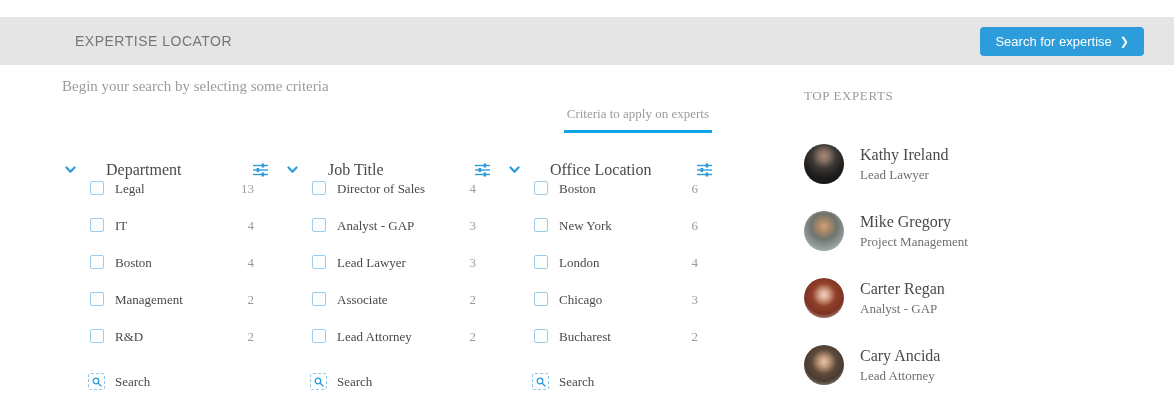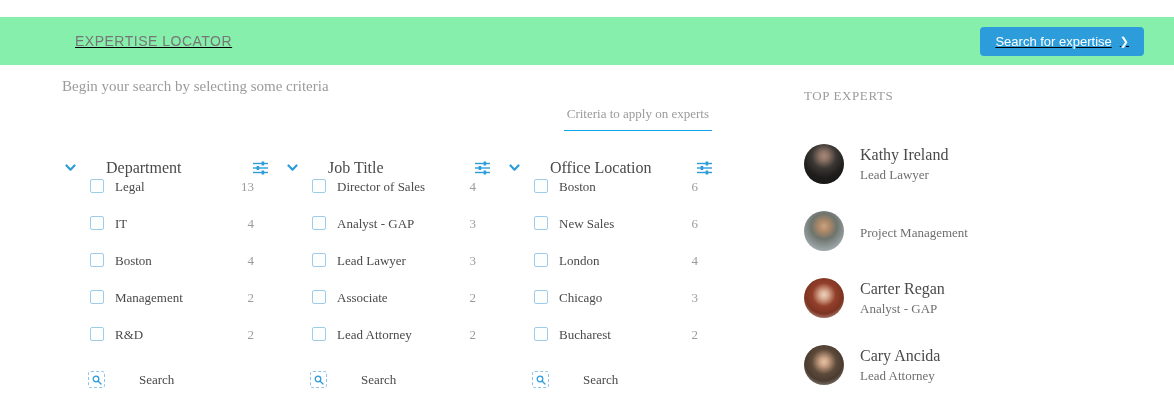--- a/index.html
+++ b/index.html
@@ -1,43 +1,43 @@
 <!DOCTYPE html>
 <html><head>
 <meta charset="utf-8">
 <style>
   * { margin:0; padding:0; box-sizing:border-box; }
   html,body { width:1174px; height:410px; background:#fff; font-family:"Liberation Sans", sans-serif; overflow:hidden; }
 
   .topstrip { height:17px; background:#ffffff; }
-  .appbar { height:48px; background:#86efac; display:flex; align-items:center; justify-content:space-between; padding:0 30px 0 75px;text-decoration:underline; }
+  .appbar { height:48px; background:#e5e5e5; display:flex; align-items:center; justify-content:space-between; padding:0 30px 0 75px; }
   .appbar-title { font-size:14px; color:#767676; letter-spacing:.5px; }
   .search-btn { background:#2d9cdb; color:#fff; border:none; border-radius:4px; font-size:13px; font-family:"Liberation Sans", sans-serif; padding:7px 15px; display:flex; align-items:center; gap:8px; cursor:pointer; }
   .search-btn .chev-glyph { font-size:11px; line-height:1; }
 
   .content { display:flex; padding:13px 0 0 62px;font-family:Liberation Serif, serif; }
 
   .criteria-area { width:650px; flex:none; }
   .intro { font-size:15px; color:#9b9b9b; }
   .caption-row { text-align:right; margin-top:9px; }
-  .caption { display:inline-block; font-size:13px; color:#9b9b9b; padding:0 3px 8px 3px; border-bottom:1px solid #0ea5e9; }
+  .caption { display:inline-block; font-size:13px; color:#9b9b9b; padding:0 3px 8px 3px; border-bottom:3px solid #0ea5e9; }
 
   .facets { display:flex; gap:16px; margin-top:26px; }
   .facet { width:206px; flex:none; }
   .facet-header { display:flex; align-items:center; height:22px; }
   .facet-header .hchev { width:11px; margin-left:3px; display:flex; }
   .facet-title { font-size:16px; color:#4a4a4a; margin-left:30px; }
   .tune { margin-left:auto; margin-right:0; display:flex; cursor:pointer; }
 
   .facet-row { display:flex; height:37px; padding-left:28px; cursor:pointer; }
   .cb { width:14px; height:14px; border:1px solid #9fccea; border-radius:2px; background:#fdfefe; flex:none; }
   .opt-label { font-size:13px; color:#4a4a4a; margin-left:11px; }
   .opt-count { font-size:13px; color:#9b9b9b; margin-left:auto; margin-right:14px; }
 
-  .facet-search { display:flex; align-items:center; padding-left:26px; margin-top:7px; cursor:pointer;gap:24px; }
+  .facet-search { display:flex; align-items:center; padding-left:26px; margin-top:7px; cursor:pointer; }
   .search-ico { width:17px; height:17px; border:1px dashed #8ac4e8; border-radius:3px; display:flex; align-items:center; justify-content:center; flex:none; }
   .facet-search-label { font-size:13px; color:#4a4a4a; margin-left:10px; }
 
   .experts-panel { margin-left:92px; padding-top:10px; width:300px; }
   .experts-title { font-size:13px; color:#9b9b9b; letter-spacing:.6px; }
   .experts-list { margin-top:40px; }
   .expert-row { display:flex; align-items:center; margin-bottom:27px; cursor:pointer; }
   .avatar { width:40px; height:40px; border-radius:50%; flex:none; }
   .avatar-0 { background:radial-gradient(circle at 50% 30%, #a58a78 0%, #8a7164 14%, #3a3734 36%, #1f1d1c 62%, #141313 100%); }
   .avatar-1 { background:radial-gradient(circle at 50% 38%, #caa383 0%, #b08a67 16%, #6e746d 40%, #9aa3a4 72%, #b7bdbd 100%); }
@@ -211,21 +211,21 @@
               </svg>
             </span>
         </div>
         <div class="facet-row">
           <span class="cb"></span>
           <span class="opt-label">Boston</span>
           <span class="opt-count">6</span>
         </div>
         <div class="facet-row">
           <span class="cb"></span>
-          <span class="opt-label">New Sales</span>
+          <span class="opt-label">New York</span>
           <span class="opt-count">6</span>
         </div>
         <div class="facet-row">
           <span class="cb"></span>
           <span class="opt-label">London</span>
           <span class="opt-count">4</span>
         </div>
         <div class="facet-row">
           <span class="cb"></span>
           <span class="opt-label">Chicago</span>
@@ -258,20 +258,21 @@
         <div class="avatar avatar-0"></div>
         <div class="expert-text">
           <div class="expert-name">Kathy Ireland</div>
           <div class="expert-role">Lead Lawyer</div>
         </div>
       </div>
 
       <div class="expert-row">
         <div class="avatar avatar-1"></div>
         <div class="expert-text">
+          <div class="expert-name">Mike Gregory</div>
           <div class="expert-role">Project Management</div>
         </div>
       </div>
 
       <div class="expert-row">
         <div class="avatar avatar-2"></div>
         <div class="expert-text">
           <div class="expert-name">Carter Regan</div>
           <div class="expert-role">Analyst - GAP</div>
         </div>

